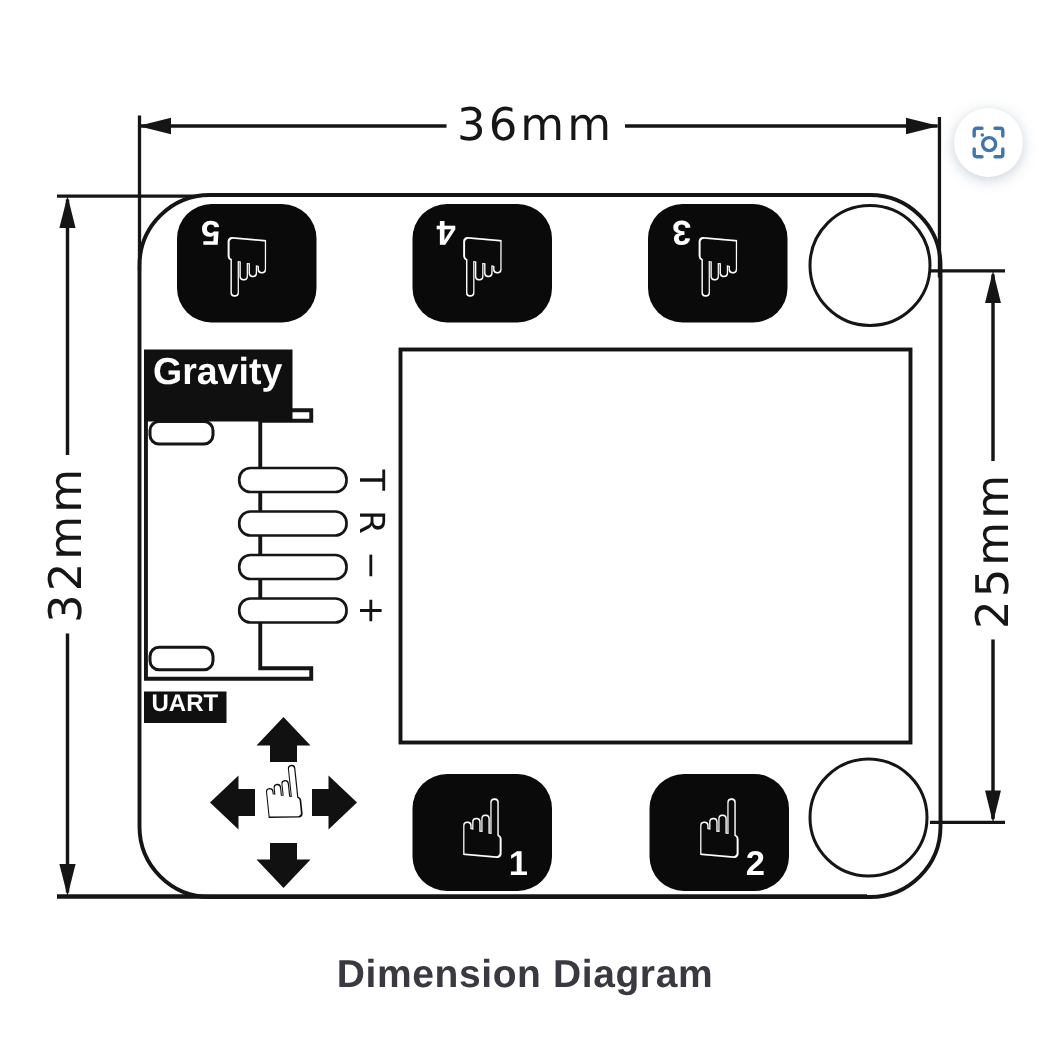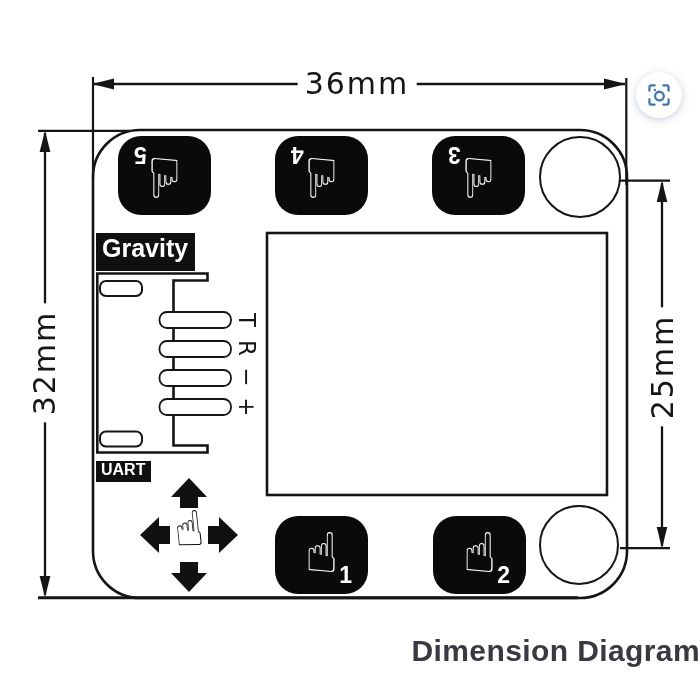--- a/index.html
+++ b/index.html
@@ -15,21 +15,21 @@
     white-space:nowrap;line-height:34px;
   }
   .dim-label.h{transform:translate(-50%,-50%);}
   .dim-label.v{transform:translate(-50%,-50%) rotate(-90deg);}
 
   .badge{
     position:absolute;background:#101010;color:#ffffff;
     font-family:"Liberation Sans",sans-serif;font-weight:bold;
     line-height:1.05;white-space:nowrap;
   }
-  .badge.gravity{left:96px;top:233px;font-size:25px;padding:2px 7px 10px 6px;}
+  .badge.gravity{left:96px;top:233px;font-size:25px;padding:2px 7px 20px 6px;}
   .badge.uart{left:96px;top:461px;font-size:16px;padding:1px 6px 3px 5px;}
 
   .pin-label{
     position:absolute;width:34px;height:30px;line-height:30px;text-align:center;
     font-size:23px;font-weight:500;color:#131313;
     transform:translate(-50%,-50%) rotate(90deg);
   }
 
   .touch-btn{
     position:absolute;width:93px;height:79px;background:#0a0a0a;border-radius:23px;
@@ -53,22 +53,22 @@
     color:#0d0d0d;text-align:center;transform:rotate(-6deg);
   }
 
   .scan-btn{
     position:absolute;left:636px;top:72px;width:46px;height:46px;border-radius:50%;
     background:#ffffff;box-shadow:0 2px 9px rgba(110,135,160,.38);
     display:flex;align-items:center;justify-content:center;cursor:pointer;
   }
 
   .caption{
-    position:absolute;left:0;right:0;top:634px;text-align:right;
-    font-family:"Liberation Sans",sans-serif;font-weight:bold;font-size:30px;
+    position:absolute;left:0;right:0;top:634px;text-align:center;
+    font-family:"Liberation Sans",sans-serif;font-weight:bold;font-size:26px;
     letter-spacing:.4px;color:#393941;
   }
 </style>
 </head>
 <body>
 
 <div id="stage">
 
   <svg id="linework" viewBox="0 0 700 700" xmlns="http://www.w3.org/2000/svg" fill="none" stroke="#151515">
 

